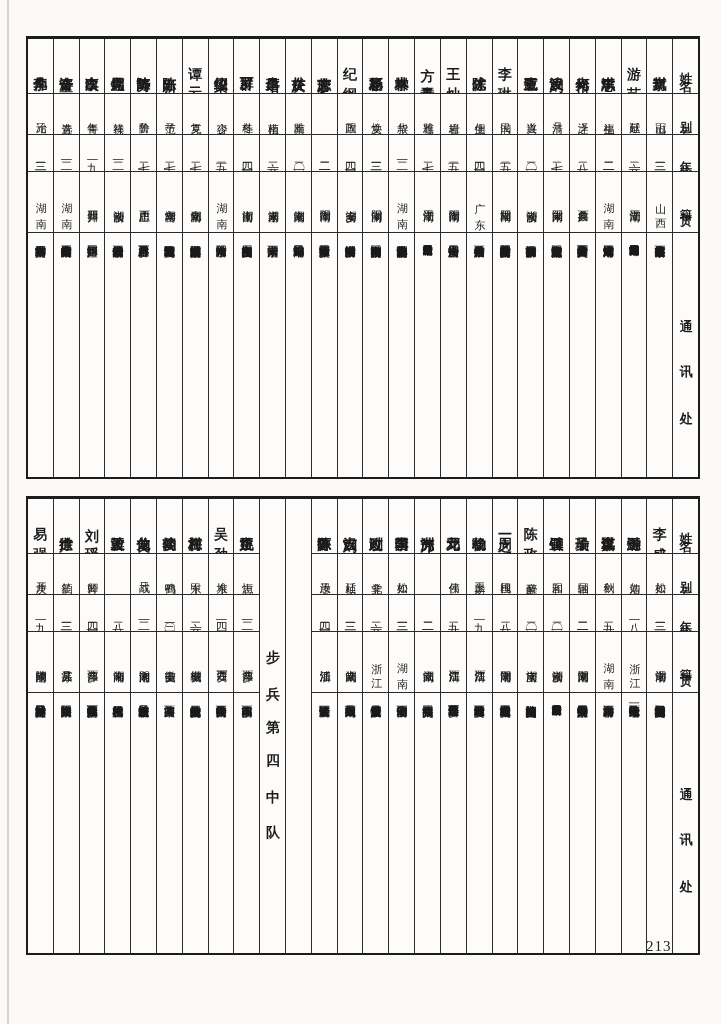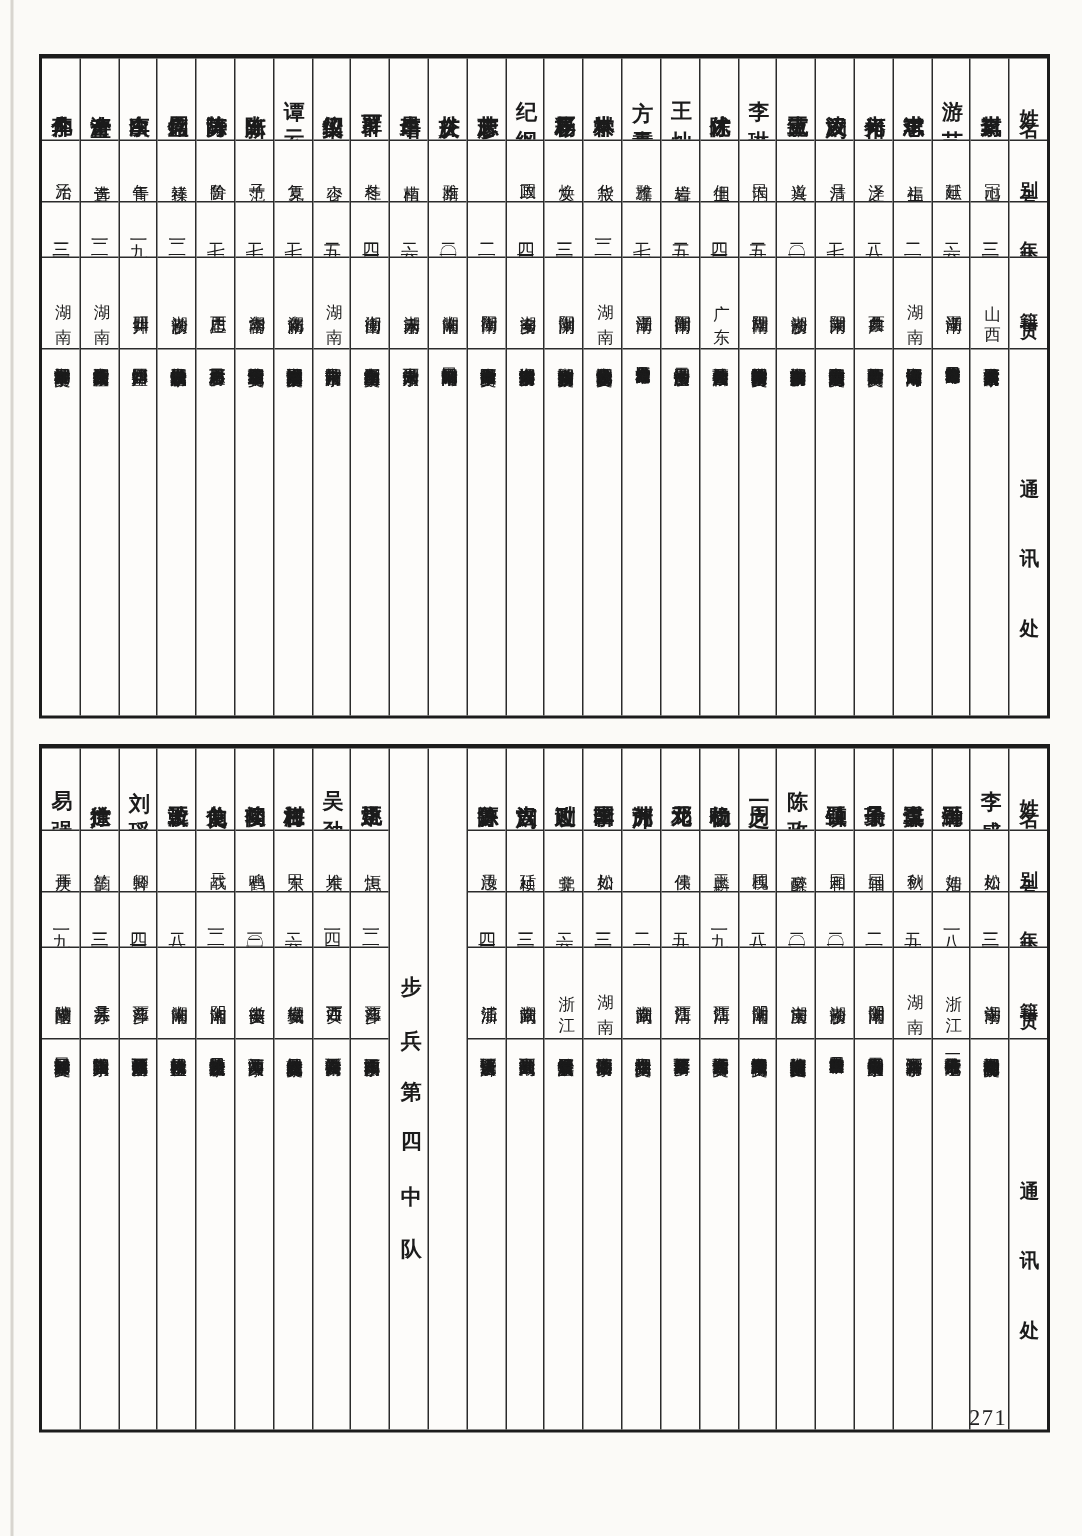--- a/index.html
+++ b/index.html
@@ -930,13 +930,13 @@
       </div>
       <div class="cell native">
         <span>湖南醴陵</span>
       </div>
       <div class="cell address">
         <span>渌口邮局转易背冲茶园坡交</span>
       </div>
     </div>
   </div>
 
-<div id="page-number">271</div>
+<div id="page-number">213</div>
 
 </body></html>

